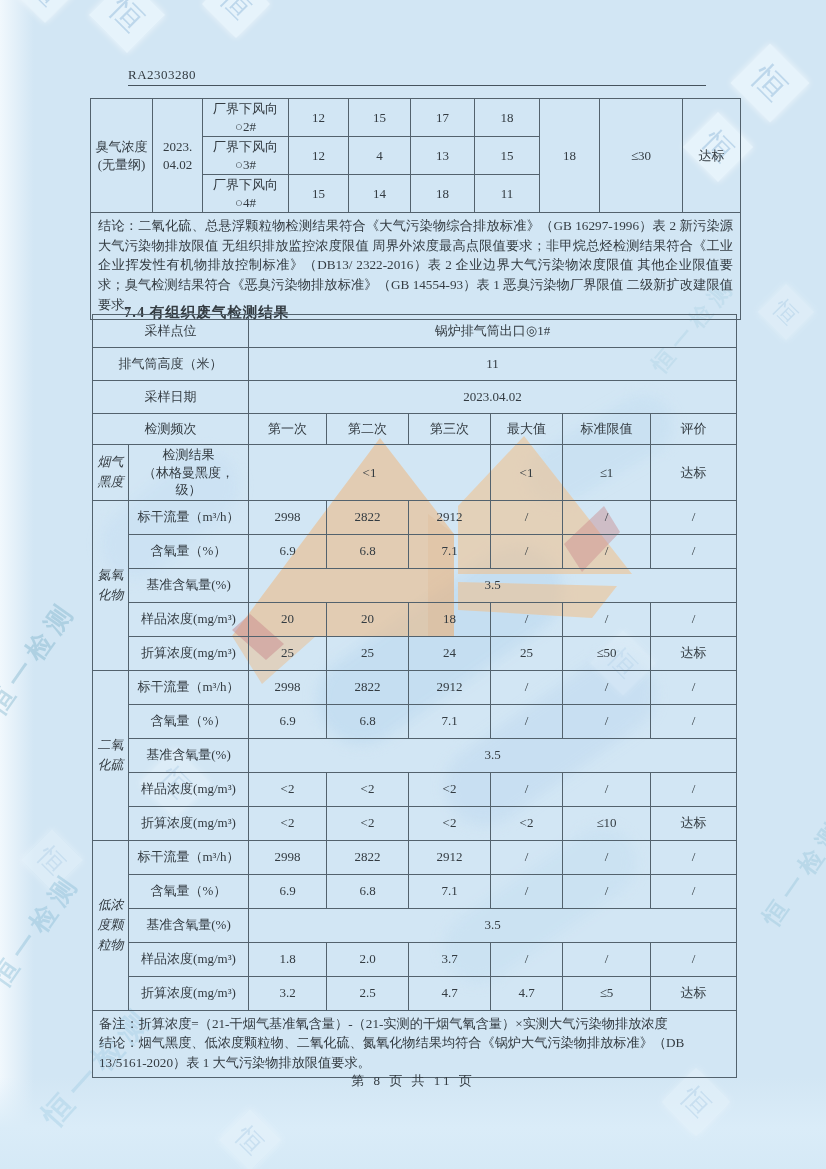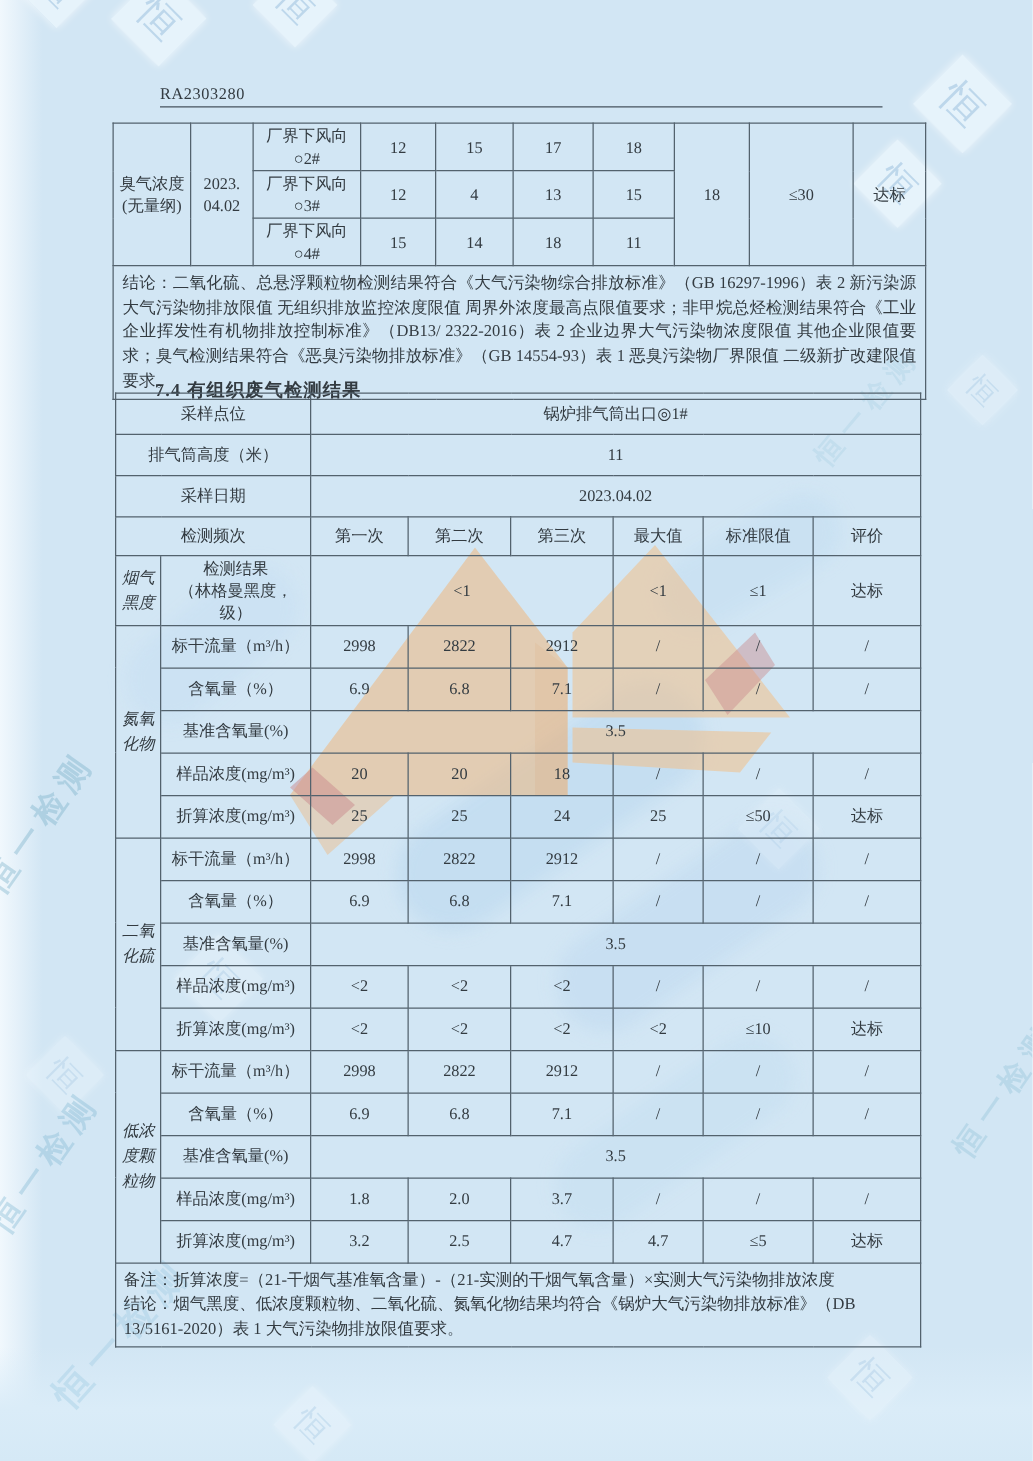--- a/index.html
+++ b/index.html
@@ -360,14 +360,15 @@
         <tr>
           <td class="note" colspan="8">
             <div>备注：折算浓度=（21-干烟气基准氧含量）-（21-实测的干烟气氧含量）×实测大气污染物排放浓度</div>
             <div>结论：烟气黑度、低浓度颗粒物、二氧化硫、氮氧化物结果均符合《锅炉大气污染物排放标准》（DB 13/5161-2020）表 1 大气污染物排放限值要求。</div>
           </td>
         </tr>
       </tbody>
         </table>
     </div>
 
+    <div class="page-footer">第 8 页 共 11 页</div>
   </div>
 </div>
 
 </body></html>

